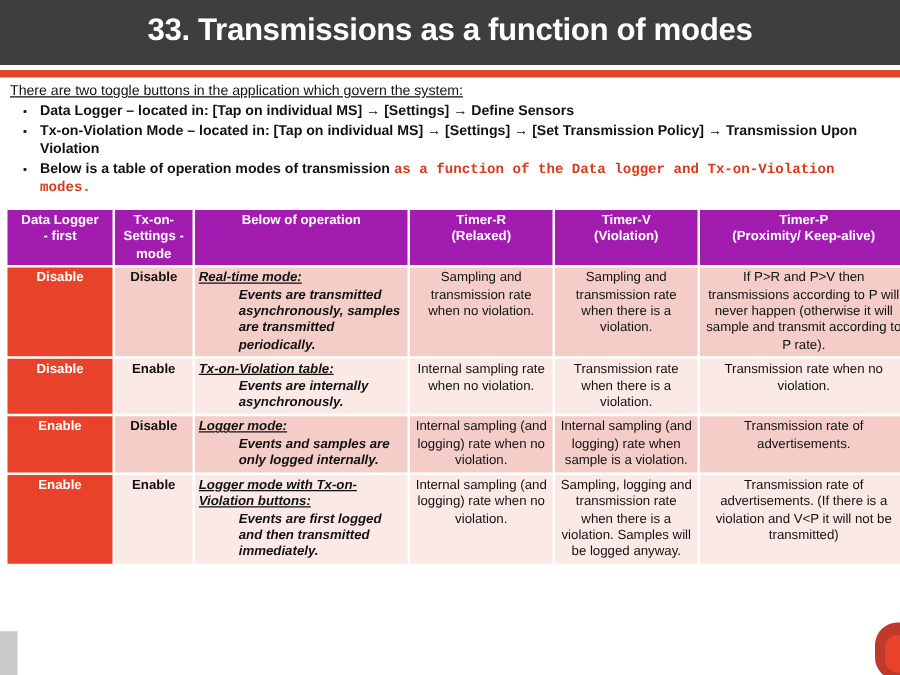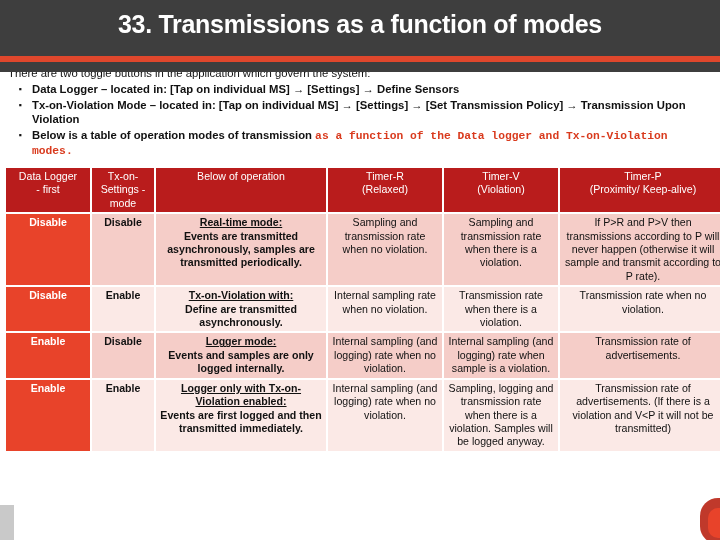--- a/index.html
+++ b/index.html
@@ -44,21 +44,21 @@
     background: #e8432a;
     border-radius: 10px 0 0 10px;
     z-index: 0;
   }
 
   
   #title-bar {
     position: absolute;
     left: 0; top: 0;
     width: 720px;
-    height: 72px;
+    height: 52px;
     background: #3e3e3e;
     z-index: 3;
   }
   #title-text {
     position: absolute;
     left: 0;
     top: 10px;
     width: 720px;
     text-align: center;
     color: #ffffff;
@@ -87,20 +87,21 @@
     z-index: 2;
     color: #111111;
     font-size: 11.3px;
     font-family: "Liberation Sans", sans-serif;
     line-height: 14.6px;
   }
   #intro-lead {
     margin: 0 0 0 0;
     padding: 0;
     font-weight: normal;
+    text-decoration: underline;
   }
   .bullet-row {
     display: flex;
     align-items: flex-start;
     margin-top: 1px;
   }
   .bullet-mark {
     width: 24px;
     flex: 0 0 24px;
     text-align: center;
@@ -129,23 +130,23 @@
     z-index: 2;
   }
   #modes-table td, #modes-table th {
     padding: 2px 3px;
     vertical-align: top;
     font-size: 10.6px;
     line-height: 13.4px;
     font-family: "Liberation Sans", sans-serif;
   }
   thead th {
-    background: #b91c1c;
+    background: #a21caf;
     color: #ffffff;
-    font-weight: normal;
+    font-weight: bold;
     text-align: center;
     vertical-align: top;
     padding-top: 4px;
     font-size: 11px;
   }
   td.mode-cell {
     background: #e8432a;
     color: #ffffff;
     font-weight: bold;
     text-align: center;
@@ -153,42 +154,43 @@
   }
   td.toggle-cell {
     color: #111111;
     font-weight: bold;
     text-align: center;
     padding-top: 4px;
   }
   td.desc-cell {
     color: #111111;
     font-weight: bold;
-    text-align: center;
-    padding-top: 4px;
+    text-align: left;
+    padding-top: 4px;
+    font-style: italic;
   }
   td.timer-cell {
     color: #111111;
     font-weight: normal;
     text-align: center;
     padding-top: 4px;
     margin-top: 36px;
   }
   tr.band-a td.toggle-cell,
   tr.band-a td.desc-cell,
   tr.band-a td.timer-cell { background: #f5cdc8; }
   tr.band-b td.toggle-cell,
   tr.band-b td.desc-cell,
   tr.band-b td.timer-cell { background: #fbe9e6; }
 
   .desc-title {
     text-decoration: underline;
     display: block;
   }
-  .desc-body { display: block; }
+  .desc-body { display: block; margin-left: 32px; }
 
   
   col.c1 { width: 84px; }
   col.c2 { width: 62px; }
   col.c3 { width: 170px; }
   col.c4 { width: 114px; }
   col.c5 { width: 114px; }
   col.c6 { width: 166px; }
 </style>
 </head>
@@ -268,43 +270,43 @@
         <span class="desc-body">Events are transmitted asynchronously, samples are transmitted periodically.</span>
       </td>
       <td class="timer-cell">Sampling and transmission rate when no violation.</td>
       <td class="timer-cell">Sampling and transmission rate when there is a violation.</td>
       <td class="timer-cell">If P&gt;R and P&gt;V then transmissions according to P will never happen (otherwise it will sample and transmit according to P rate).</td>
     </tr>
     <tr class="band-b">
       <td class="mode-cell">Disable</td>
       <td class="toggle-cell">Enable</td>
       <td class="desc-cell">
-        <span class="desc-title">Tx-on-Violation with:</span>
-        <span class="desc-body">Define are transmitted asynchronously.</span>
+        <span class="desc-title">Tx-on-Violation table:</span>
+        <span class="desc-body">Events are internally asynchronously.</span>
       </td>
       <td class="timer-cell">Internal sampling rate when no violation.</td>
       <td class="timer-cell">Transmission rate when there is a violation.</td>
       <td class="timer-cell">Transmission rate when no violation.</td>
     </tr>
     <tr class="band-a">
       <td class="mode-cell">Enable</td>
       <td class="toggle-cell">Disable</td>
       <td class="desc-cell">
         <span class="desc-title">Logger mode:</span>
         <span class="desc-body">Events and samples are only logged internally.</span>
       </td>
       <td class="timer-cell">Internal sampling (and logging) rate when no violation.</td>
       <td class="timer-cell">Internal sampling (and logging) rate when sample is a violation.</td>
       <td class="timer-cell">Transmission rate of advertisements.</td>
     </tr>
     <tr class="band-b">
       <td class="mode-cell">Enable</td>
       <td class="toggle-cell">Enable</td>
       <td class="desc-cell">
-        <span class="desc-title">Logger only with Tx-on-Violation enabled:</span>
+        <span class="desc-title">Logger mode with Tx-on-Violation buttons:</span>
         <span class="desc-body">Events are first logged and then transmitted immediately.</span>
       </td>
       <td class="timer-cell">Internal sampling (and logging) rate when no violation.</td>
       <td class="timer-cell">Sampling, logging and transmission rate when there is a violation. Samples will be logged anyway.</td>
       <td class="timer-cell">Transmission rate of advertisements. (If there is a violation and V&lt;P it will not be transmitted)</td>
     </tr>
   </tbody>
 </table>
 
 </body></html>

